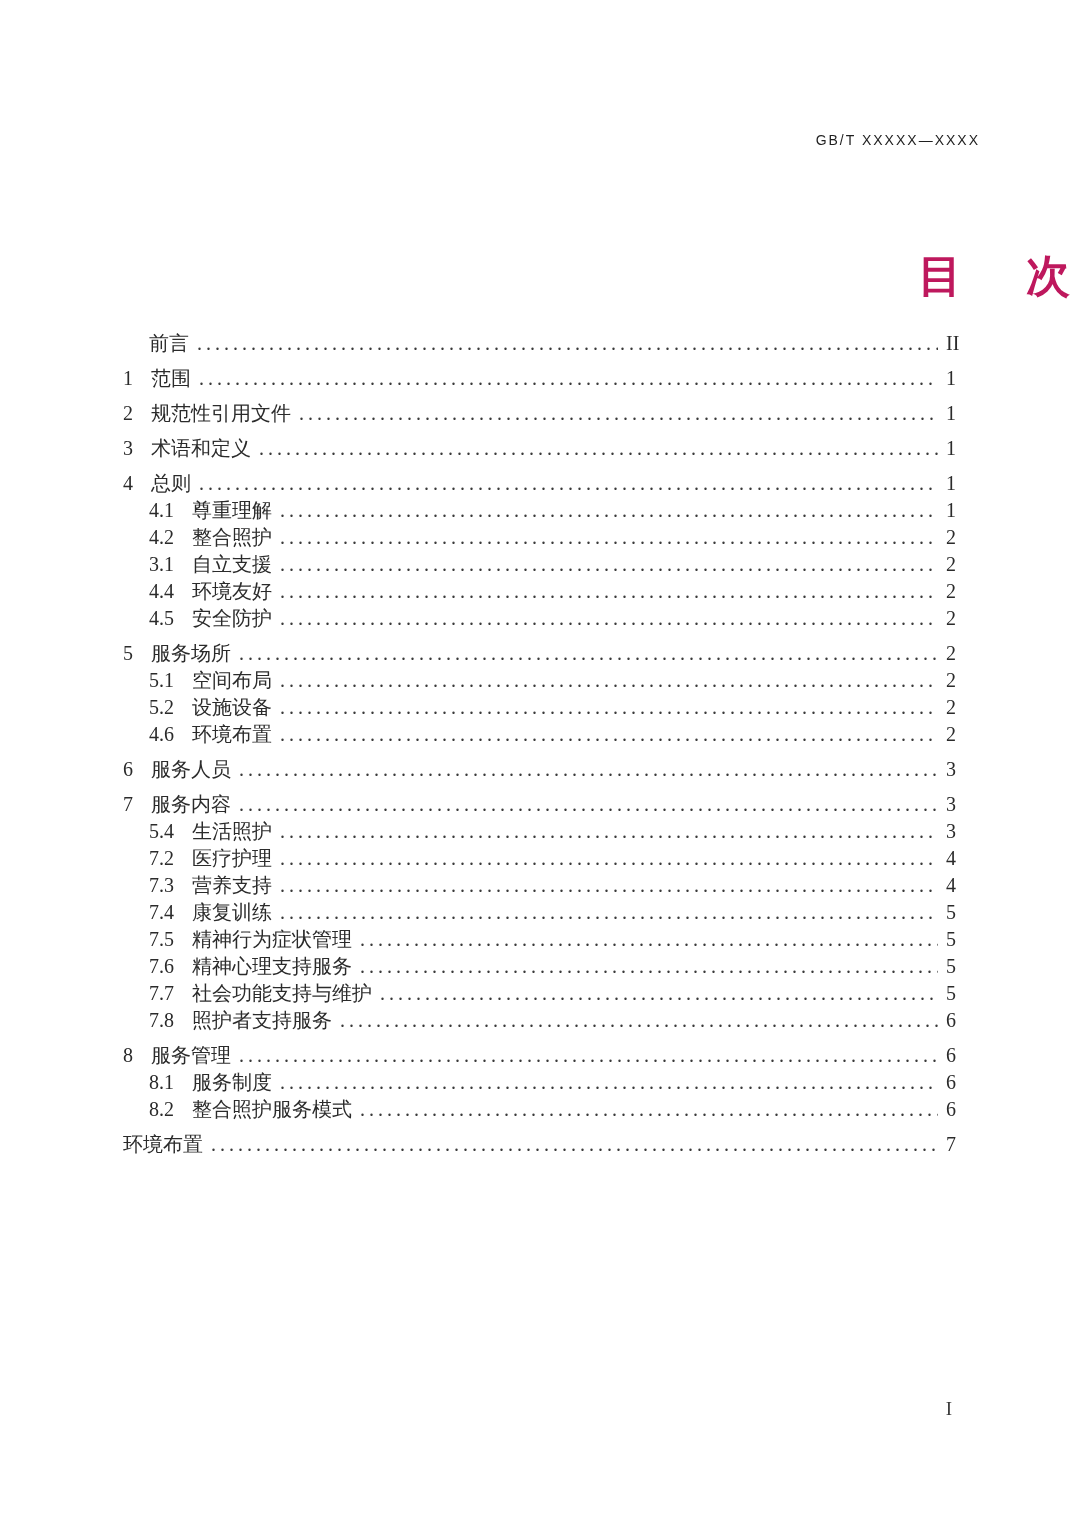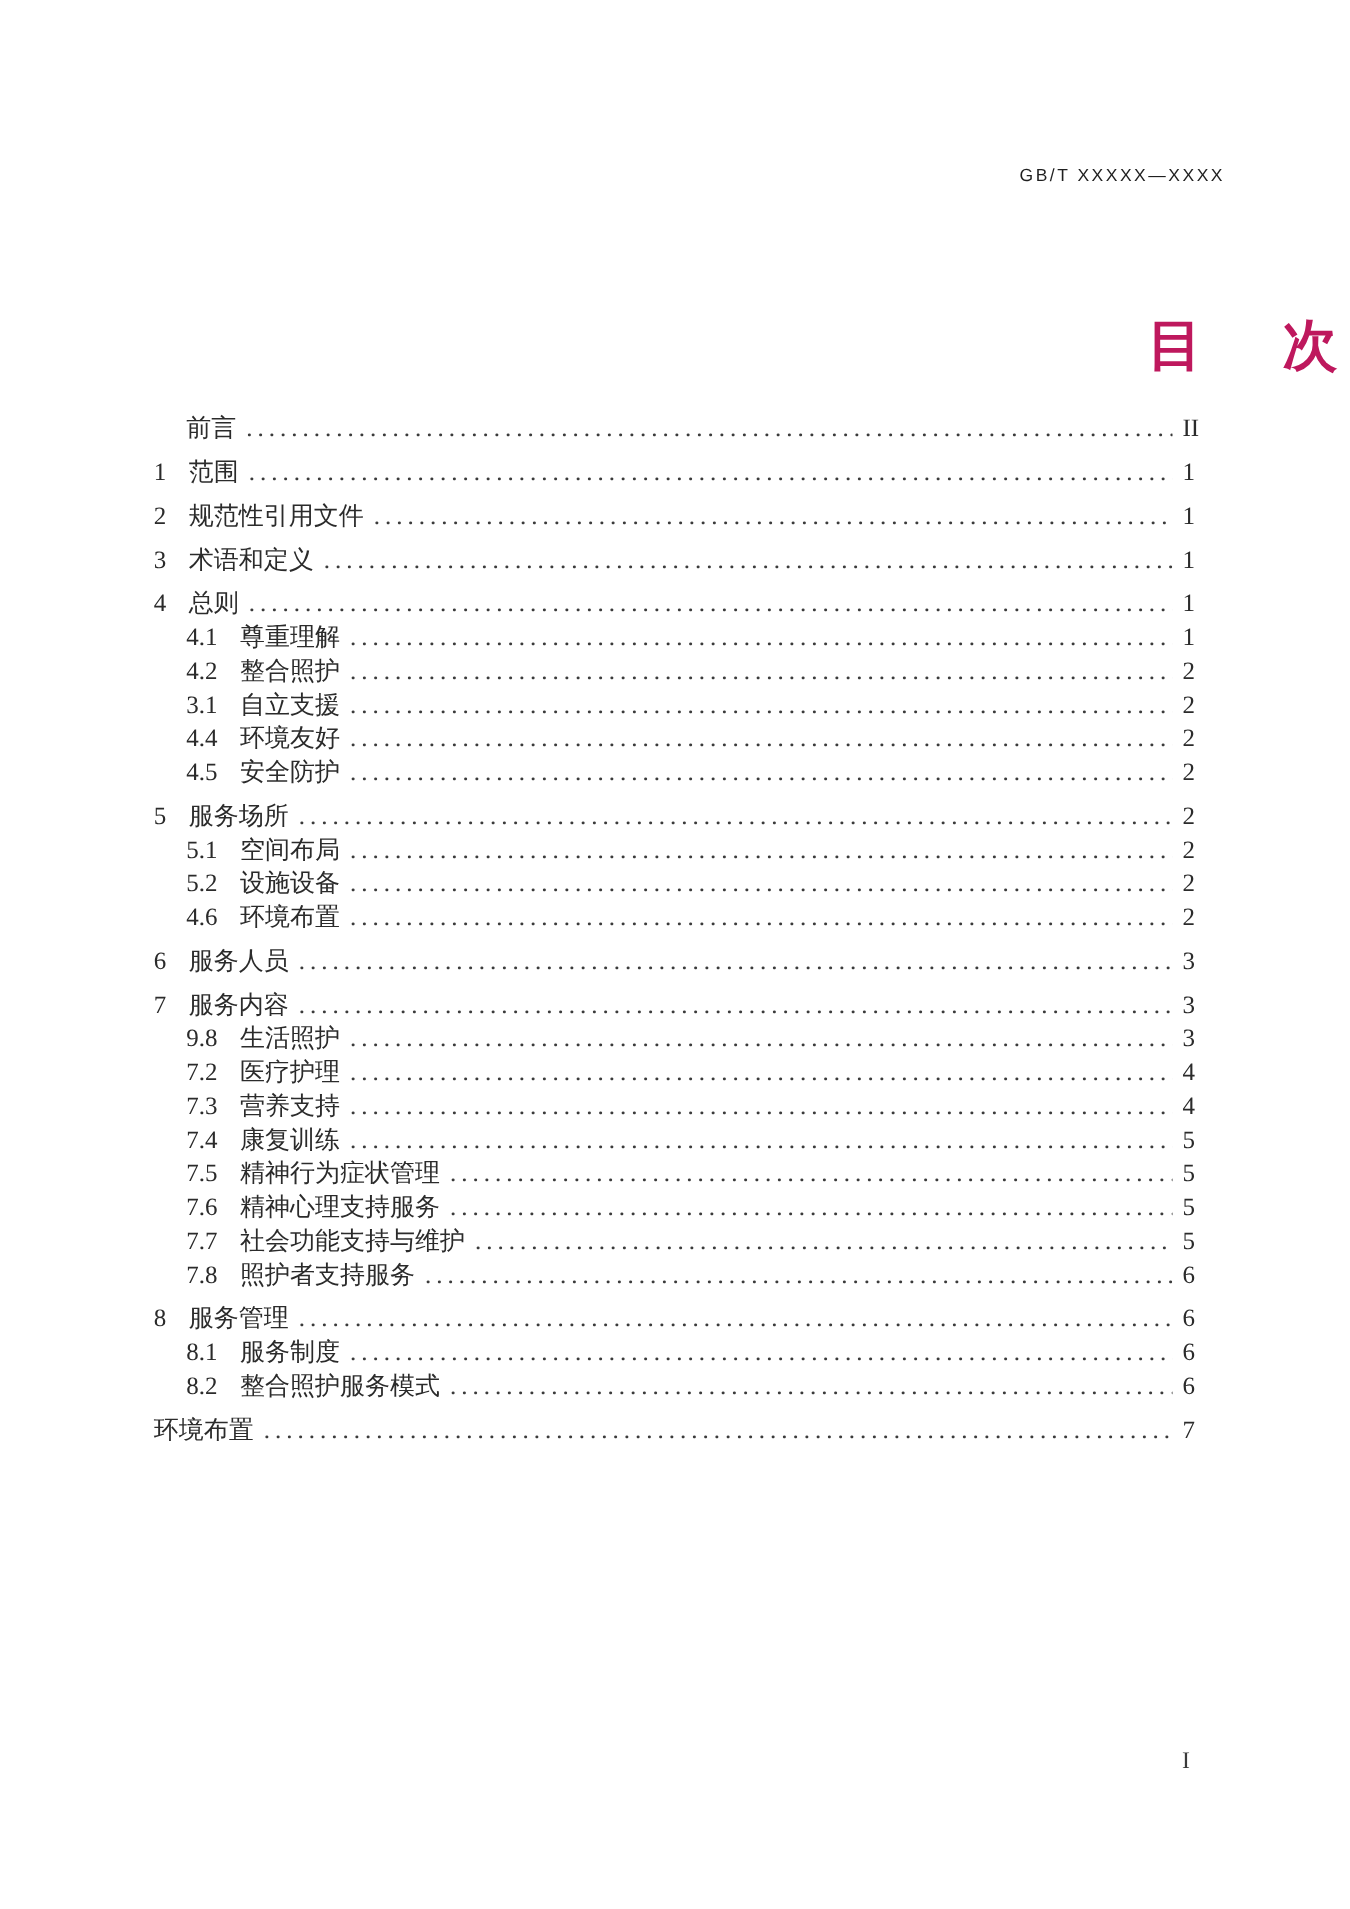--- a/index.html
+++ b/index.html
@@ -202,21 +202,21 @@
     </div>
 
     <div class="toc-row lvl1">
       <span class="num">7</span>
       <span class="title-text">服务内容</span>
       <span class="leader"></span>
       <span class="pageno">3</span>
     </div>
 
     <div class="toc-row lvl2">
-      <span class="num">9.8</span>
+      <span class="num">5.4</span>
       <span class="title-text">生活照护</span>
       <span class="leader"></span>
       <span class="pageno">3</span>
     </div>
 
     <div class="toc-row lvl2">
       <span class="num">7.2</span>
       <span class="title-text">医疗护理</span>
       <span class="leader"></span>
       <span class="pageno">4</span>

